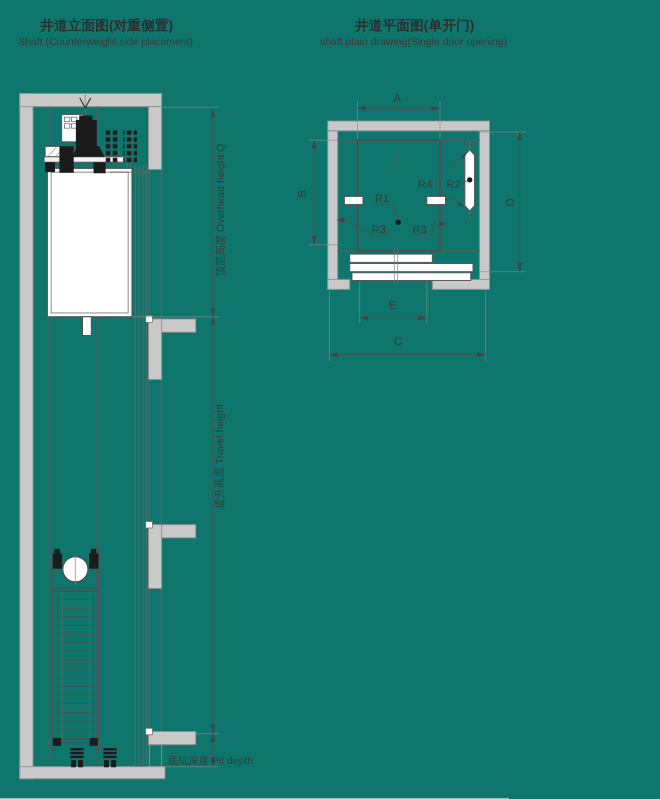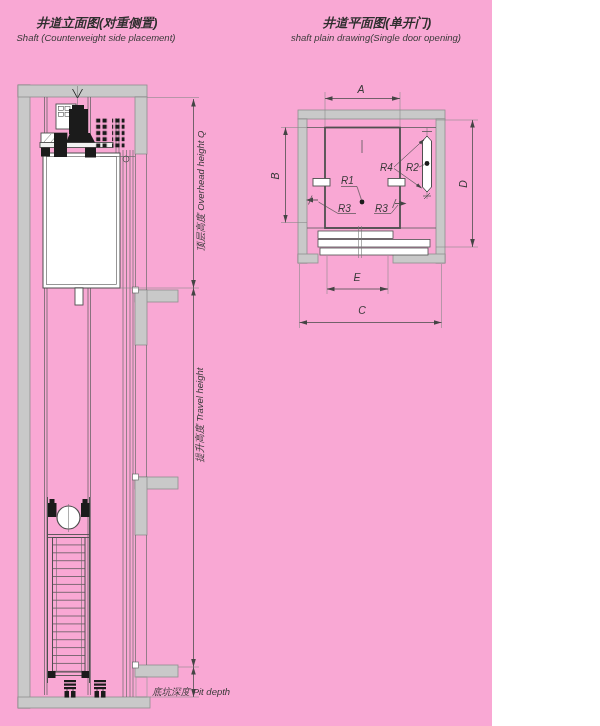--- a/index.html
+++ b/index.html
@@ -1,17 +1,17 @@
 <!DOCTYPE html>
 <html><head>
 <meta charset="utf-8">
 <style>
   html,body{margin:0;padding:0;background:#ffffff;}
-  .page{position:relative;width:492px;height:726px;background:#f9a8d4;overflow:hidden;
-        font-family:"Liberation Sans", sans-serif;font-style:italic;}
+  .page{position:relative;width:600px;height:726px;background:#0f766e;overflow:hidden;
+        font-family:"Liberation Sans", sans-serif;}
   svg text{font-family:"Liberation Sans", sans-serif;fill:#3c3c3c;}
   .title-cn{font-size:12.5px;font-weight:600;fill:#2e2e2e;}
   .title-en{font-size:9.5px;fill:#3a3a3a;}
   .dimtxt{font-size:10.5px;fill:#3a3a3a;}
   .vlab{font-size:9.5px;fill:#3a3a3a;}
   .rlab{font-size:10px;fill:#3a3a3a;}
 </style>
 </head>
 <body>
 

